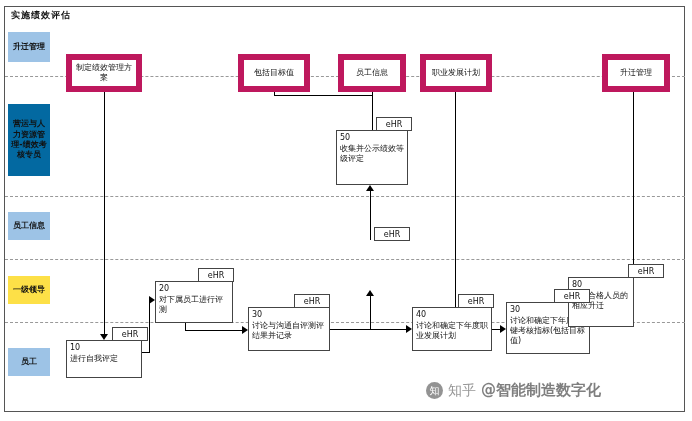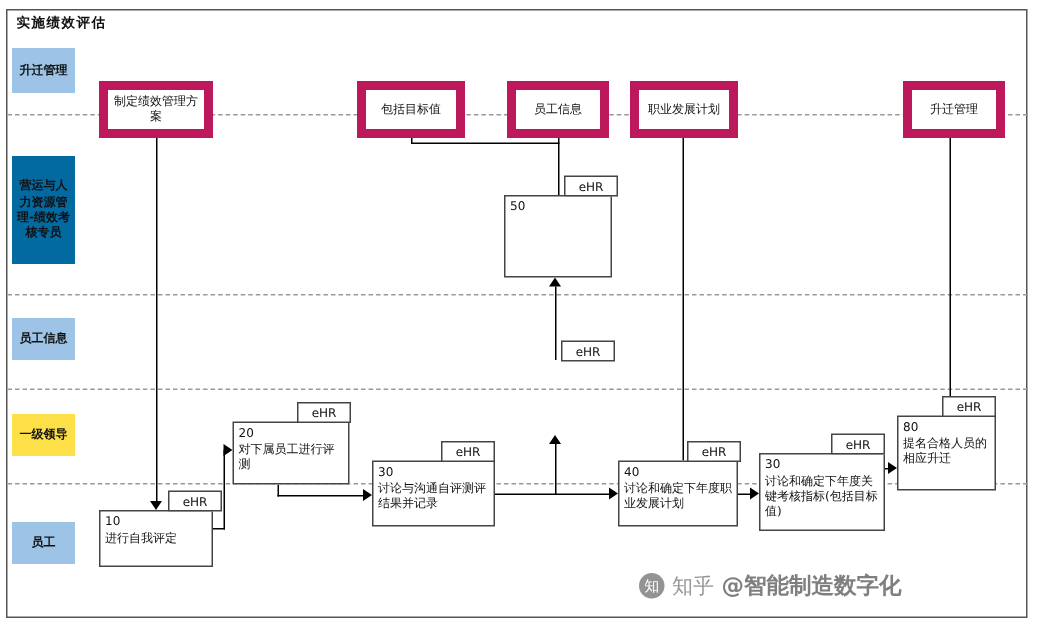--- a/index.html
+++ b/index.html
@@ -66,30 +66,31 @@
   <div class="sbox" style="left:155px;top:281px;width:78px;height:42px">
     <div class="num">20</div>
     <div>对下属员工进行评测</div>
   </div>
   <div class="sbox" style="left:248px;top:307px;width:82px;height:44px">
     <div class="num">30</div>
     <div>讨论与沟通自评测评结果并记录</div>
   </div>
   <div class="sbox" style="left:336px;top:130px;width:72px;height:55px">
     <div class="num">50</div>
+    <div>收集并公示绩效等级评定</div>
   </div>
   <div class="sbox" style="left:412px;top:307px;width:80px;height:44px">
     <div class="num">40</div>
     <div>讨论和确定下年度职业发展计划</div>
   </div>
   <div class="sbox" style="left:506px;top:302px;width:84px;height:52px">
     <div class="num">30</div>
     <div>讨论和确定下年度关键考核指标(包括目标值)</div>
   </div>
-  <div class="sbox" style="left:598px;top:277px;width:66px;height:50px">
+  <div class="sbox" style="left:568px;top:277px;width:66px;height:50px">
     <div class="num">80</div>
     <div>提名合格人员的相应升迁</div>
   </div>
 
   <div class="tag" style="left:112px;top:327px">eHR</div>
   <div class="tag" style="left:198px;top:268px">eHR</div>
   <div class="tag" style="left:294px;top:294px">eHR</div>
   <div class="tag" style="left:374px;top:227px">eHR</div>
   <div class="tag" style="left:376px;top:117px">eHR</div>
   <div class="tag" style="left:458px;top:294px">eHR</div>

